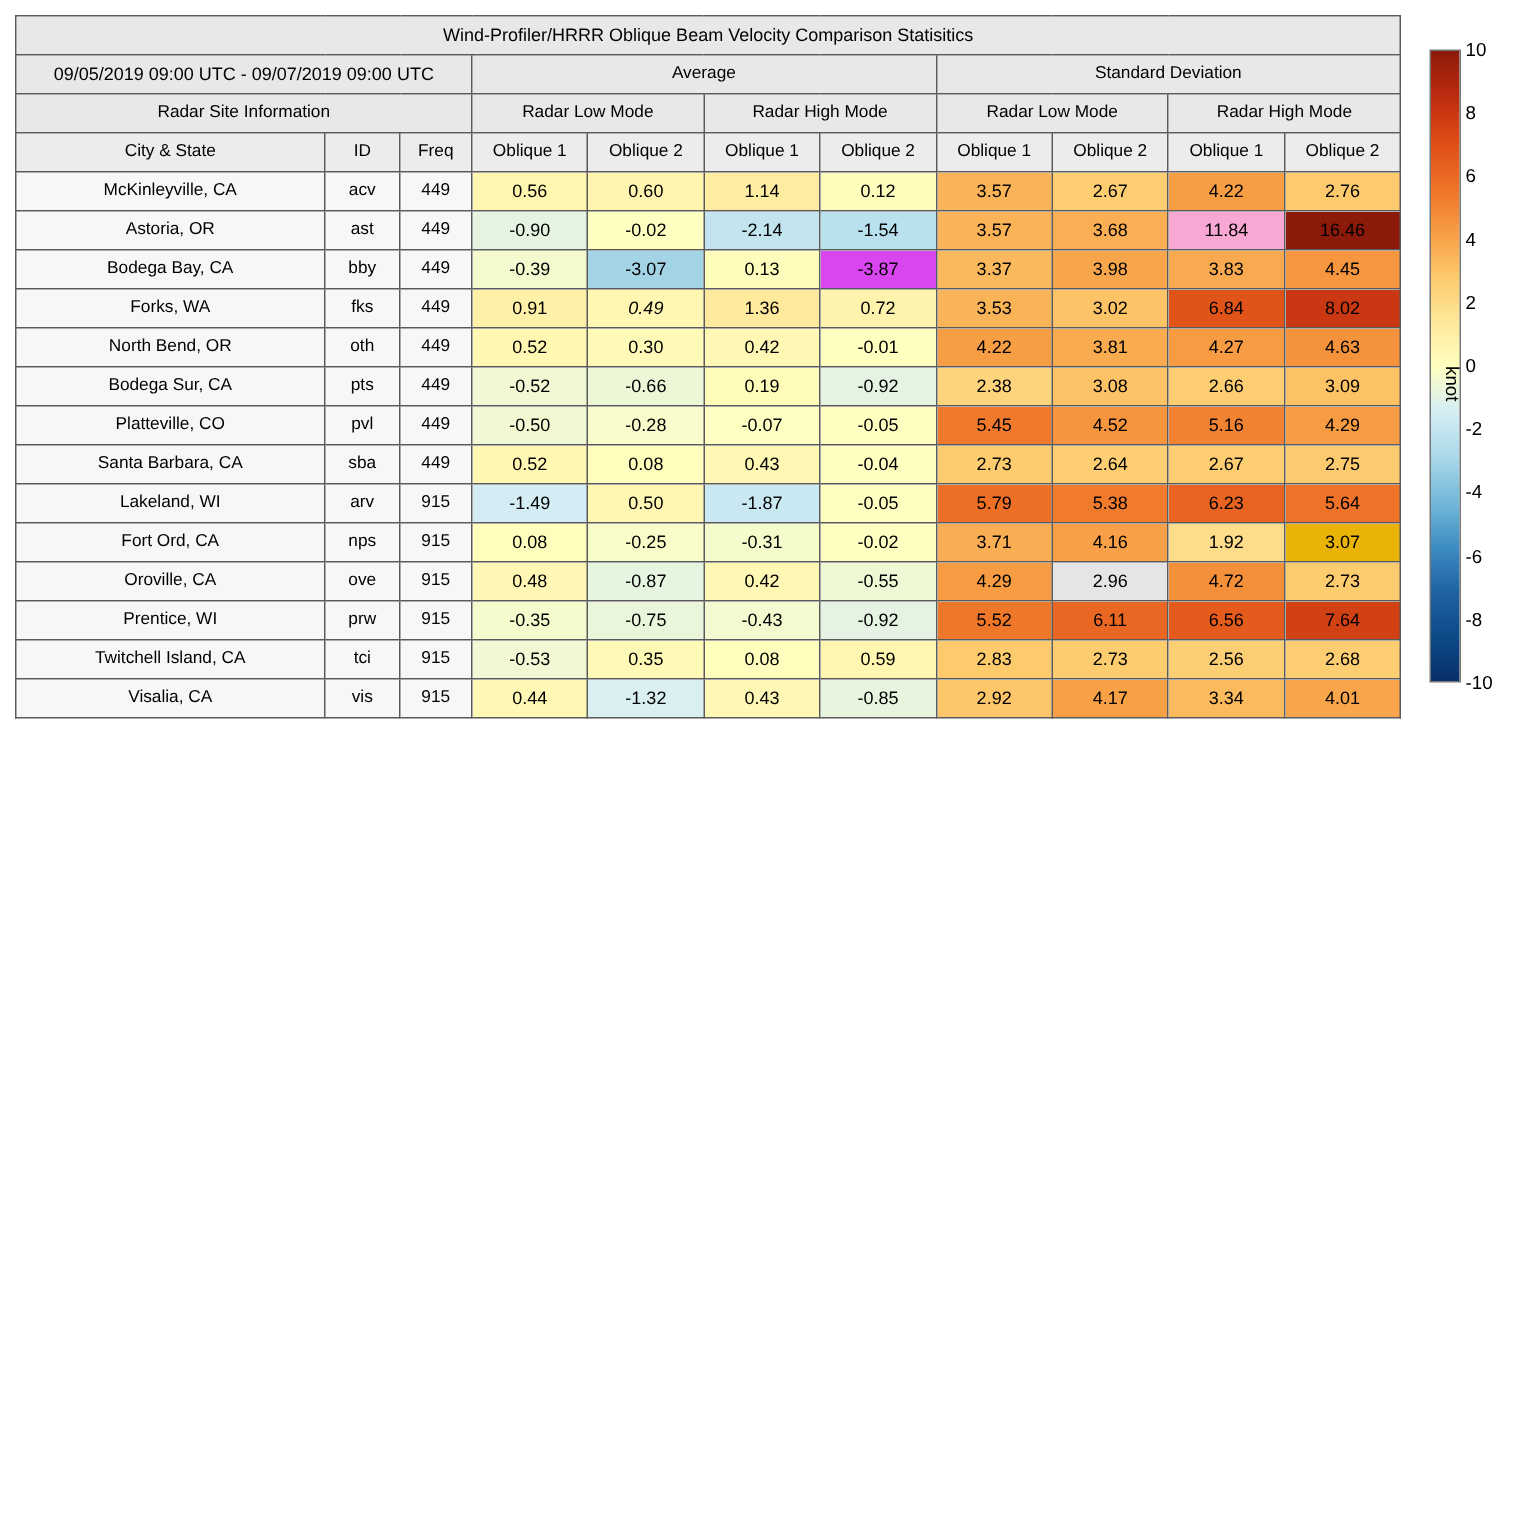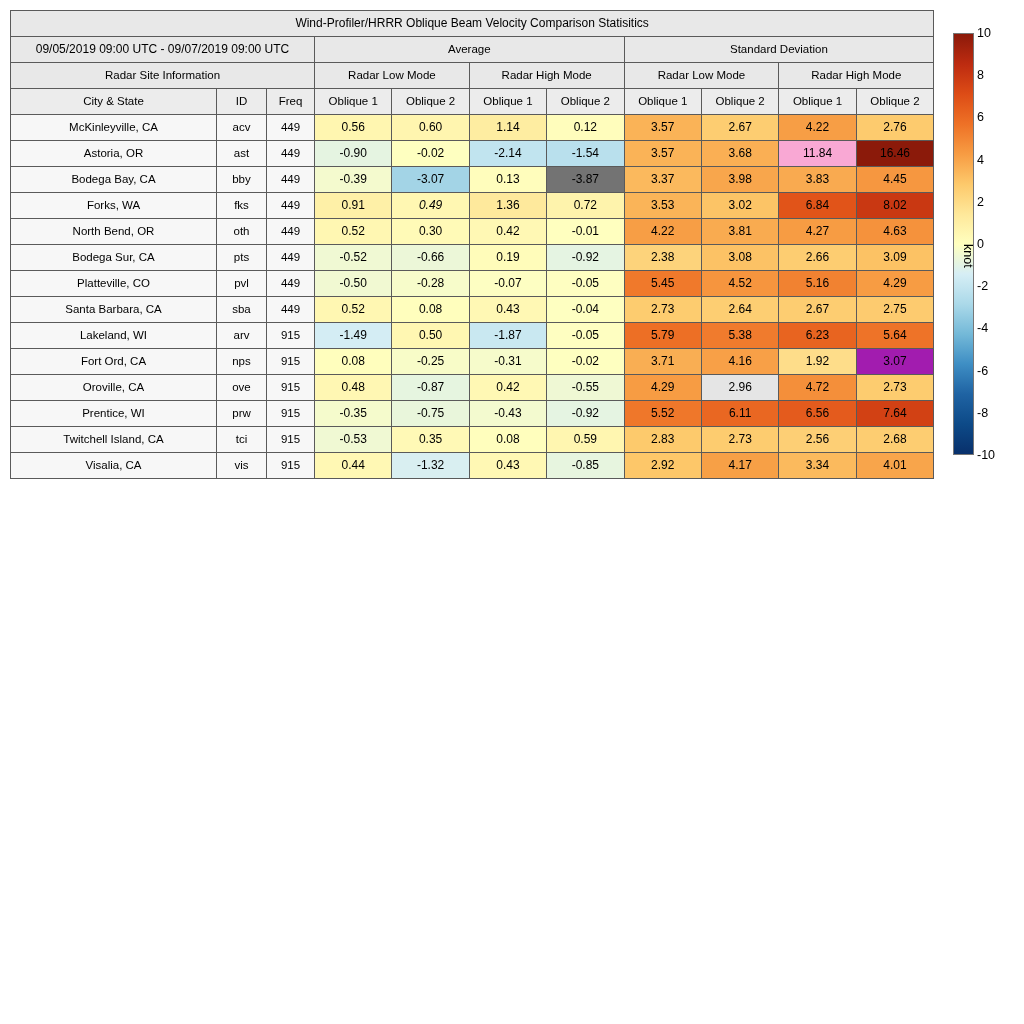--- a/index.html
+++ b/index.html
@@ -182,21 +182,21 @@
         <td class="val-cell" style="background-color: #f9a8d4;">11.84</td>
         <td class="val-cell" style="background-color: rgb(139, 26, 10);">16.46</td>
       </tr>
       <tr>
         <td class="city-cell">Bodega Bay, CA</td>
         <td class="id-cell">bby</td>
         <td class="freq-cell">449</td>
         <td class="val-cell" style="background-color: rgb(244, 250, 206);">-0.39</td>
         <td class="val-cell" style="background-color: rgb(163, 212, 230);">-3.07</td>
         <td class="val-cell" style="background-color: rgb(255, 253, 188);">0.13</td>
-        <td class="val-cell" style="background-color: #737373; margin-top: 32px;">-3.87</td>
+        <td class="val-cell" style="background-color: #d946ef; margin-top: 32px;">-3.87</td>
         <td class="val-cell" style="background-color: rgb(251, 185, 93);">3.37</td>
         <td class="val-cell" style="background-color: rgb(248, 166, 76);">3.98</td>
         <td class="val-cell" style="background-color: rgb(249, 170, 80);">3.83</td>
         <td class="val-cell" style="background-color: rgb(246, 151, 64);">4.45</td>
       </tr>
       <tr>
         <td class="city-cell">Forks, WA</td>
         <td class="id-cell">fks</td>
         <td class="freq-cell">449</td>
         <td class="val-cell" style="background-color: rgb(254, 240, 167);">0.91</td>
@@ -277,21 +277,21 @@
         <td class="city-cell">Fort Ord, CA</td>
         <td class="id-cell">nps</td>
         <td class="freq-cell">915</td>
         <td class="val-cell" style="background-color: rgb(255, 254, 189);">0.08</td>
         <td class="val-cell" style="background-color: rgb(248, 252, 200);">-0.25</td>
         <td class="val-cell" style="background-color: rgb(246, 251, 203);">-0.31</td>
         <td class="val-cell" style="background-color: rgb(254, 255, 192);">-0.02</td>
         <td class="val-cell" style="background-color: rgb(249, 174, 83);">3.71</td>
         <td class="val-cell" style="background-color: rgb(248, 160, 71);">4.16</td>
         <td class="val-cell" style="background-color: rgb(254, 221, 138);">1.92</td>
-        <td class="val-cell" style="background-color: #a21caf;">3.07</td>
+        <td class="val-cell" style="background-color: #eab308;">3.07</td>
       </tr>
       <tr>
         <td class="city-cell">Oroville, CA</td>
         <td class="id-cell">ove</td>
         <td class="freq-cell">915</td>
         <td class="val-cell" style="background-color: rgb(255, 247, 179);">0.48</td>
         <td class="val-cell" style="background-color: rgb(230, 245, 224);">-0.87</td>
         <td class="val-cell" style="background-color: rgb(255, 248, 180);">0.42</td>
         <td class="val-cell" style="background-color: rgb(239, 248, 212);">-0.55</td>
         <td class="val-cell" style="background-color: rgb(247, 156, 67);">4.29</td>

